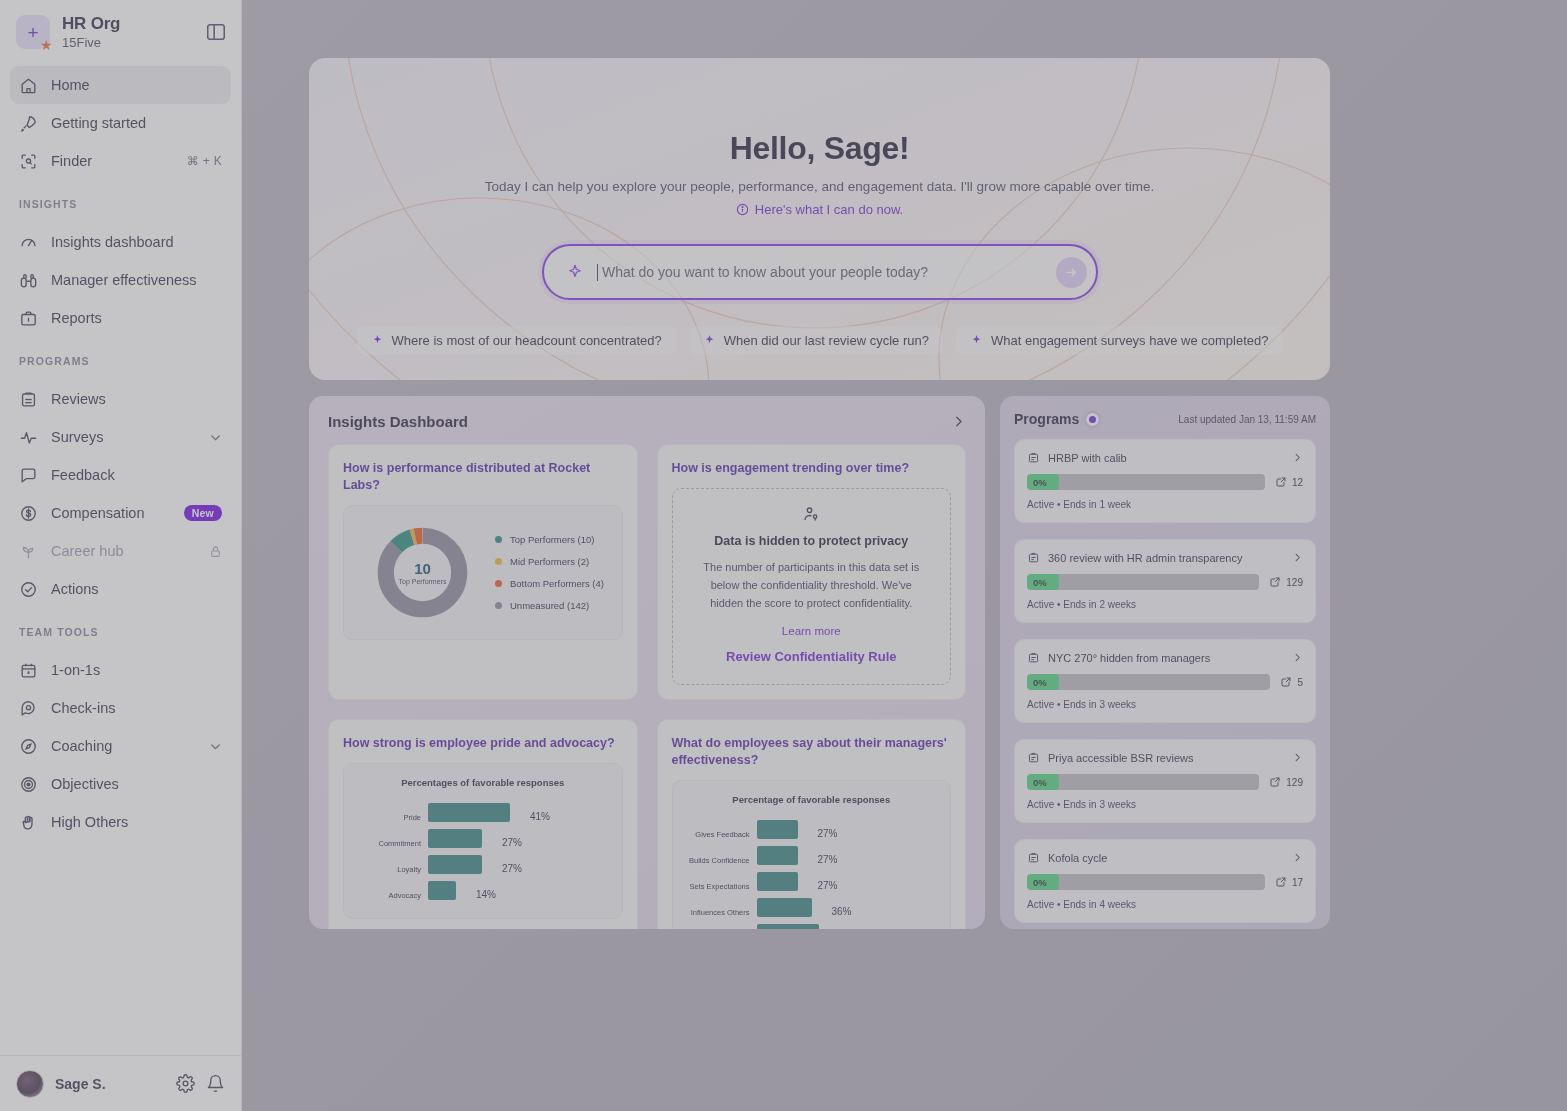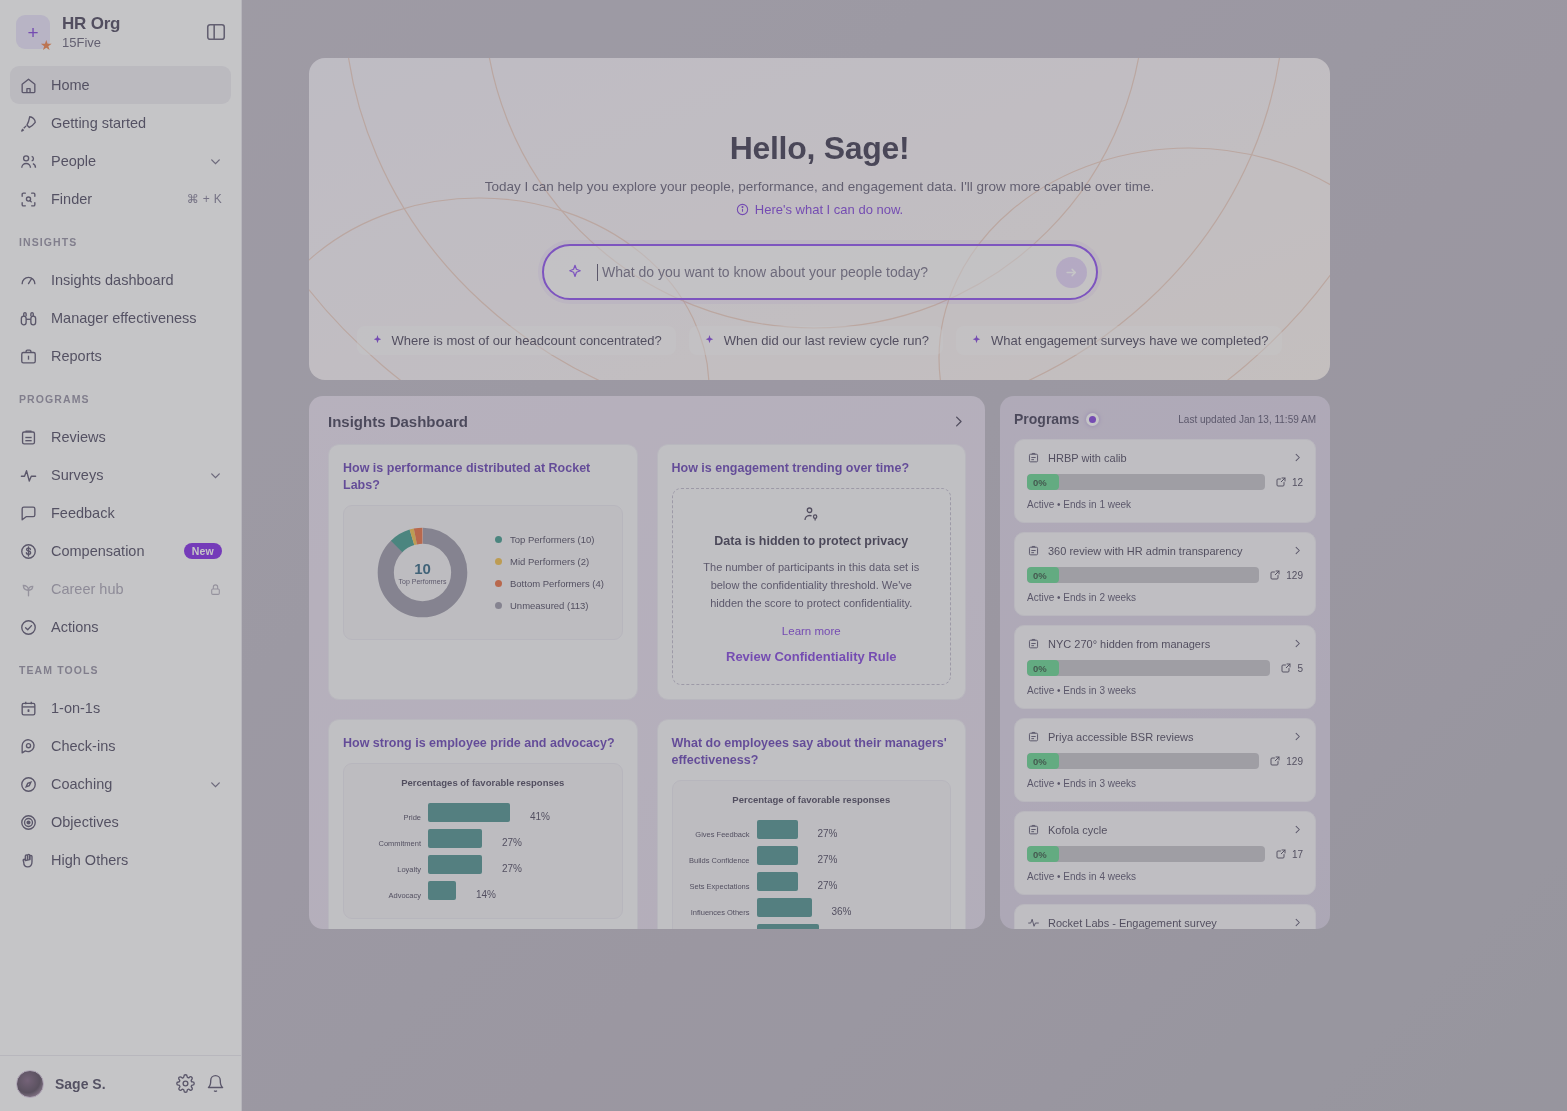--- a/index.html
+++ b/index.html
@@ -229,21 +229,21 @@
   .prog-badge {
     width: 13px; height: 13px; border-radius: 50%; background: #fff;
     display: flex; align-items: center; justify-content: center;
     box-shadow: 0 0 4px rgba(120,80,200,.5);
   }
   .prog-badge span { width: 7px; height: 7px; border-radius: 50%; background: #6b21d8; }
   .prog-updated { font-size: 10px; color: #3b3454; }
 
   .prog-card {
     background: #f4f3f6; border: 1px solid #e9e6ee; border-radius: 10px;
-    padding: 11px 12px 12px 12px; margin-bottom: 9px;
+    padding: 11px 12px 12px 12px; margin-bottom: 16px;
   }
   .pc-top { display: flex; align-items: center; gap: 8px; }
   .pc-ico { width: 13px; height: 13px; color: #3b3454; flex: 0 0 auto; }
   .pc-name { flex: 1 1 auto; font-size: 11px; color: #2b2440; white-space: nowrap; overflow: hidden; text-overflow: ellipsis; }
   .pc-chev { width: 11px; height: 11px; color: #3b3454; cursor: pointer; flex: 0 0 auto; }
   .pc-mid { display: flex; align-items: center; gap: 10px; margin-top: 10px; }
   .pbar {
     flex: 1 1 auto; height: 16px; border-radius: 4px; background: #b9b7bf;
     position: relative; overflow: hidden;
   }
@@ -291,32 +291,20 @@
 
       <div class="nav-item">
         <svg class="nav-ico" viewBox="0 0 24 24" fill="none" stroke="currentColor" stroke-width="1.7" stroke-linejoin="round">
             <path d="M13.5 3.5c3.5 0 7 3.5 7 7-3 4-7.5 6.5-7.5 6.5l-3-3S12.5 9.5 13.5 3.5z"></path>
             <path d="M9 15l-3 3"></path>
             <path d="M5 19c-1 1-1.5 2.5-1.5 2.5S5 21 6 20"></path>
           </svg>
         <span class="nav-label">Getting started</span>
       </div>
 
-      <div class="nav-item">
-        <svg class="nav-ico" viewBox="0 0 24 24" fill="none" stroke="currentColor" stroke-width="1.7">
-            <circle cx="9" cy="8" r="3.2"></circle>
-            <path d="M3.5 20c0-3.3 2.5-5.5 5.5-5.5s5.5 2.2 5.5 5.5"></path>
-            <path d="M16 5.5a3 3 0 0 1 0 5.8"></path>
-            <path d="M17.5 14.8c2 .7 3.3 2.6 3.3 5.2"></path>
-          </svg>
-        <span class="nav-label">People</span>
-        <svg class="chev" viewBox="0 0 24 24" fill="none" stroke="currentColor" stroke-width="2.4" stroke-linecap="round">
-            <polyline points="5 9 12 16 19 9"></polyline>
-          </svg>
-      </div>
 
       <div class="nav-item">
         <svg class="nav-ico" viewBox="0 0 24 24" fill="none" stroke="currentColor" stroke-width="1.7" stroke-linecap="round">
             <path d="M4 8V5.5A1.5 1.5 0 0 1 5.5 4H8M16 4h2.5A1.5 1.5 0 0 1 20 5.5V8M20 16v2.5a1.5 1.5 0 0 1-1.5 1.5H16M8 20H5.5A1.5 1.5 0 0 1 4 18.5V16"></path>
             <circle cx="12" cy="11.5" r="2.6"></circle>
             <line x1="14" y1="13.5" x2="15.5" y2="15"></line>
           </svg>
         <span class="nav-label">Finder</span>
         <span class="kbd">⌘ + K</span>
       </div>
@@ -565,21 +553,21 @@
               <div class="legend-row">
                 <span class="dot" style="background:#f0b429"></span>
                 <span>Mid Performers (2)</span>
               </div>
               <div class="legend-row">
                 <span class="dot" style="background:#e8541e"></span>
                 <span>Bottom Performers (4)</span>
               </div>
               <div class="legend-row">
                 <span class="dot" style="background:#8a8699"></span>
-                <span>Unmeasured (113)</span>
+                <span>Unmeasured (142)</span>
               </div>
             </div>
           </div>
         </div>
       </div>
 
       <div class="ins-card">
         <div class="ins-q">How is engagement trending over time?</div>
         <div class="privacy">
           <svg class="pico" viewBox="0 0 24 24" fill="none" stroke="currentColor" stroke-width="1.7">

